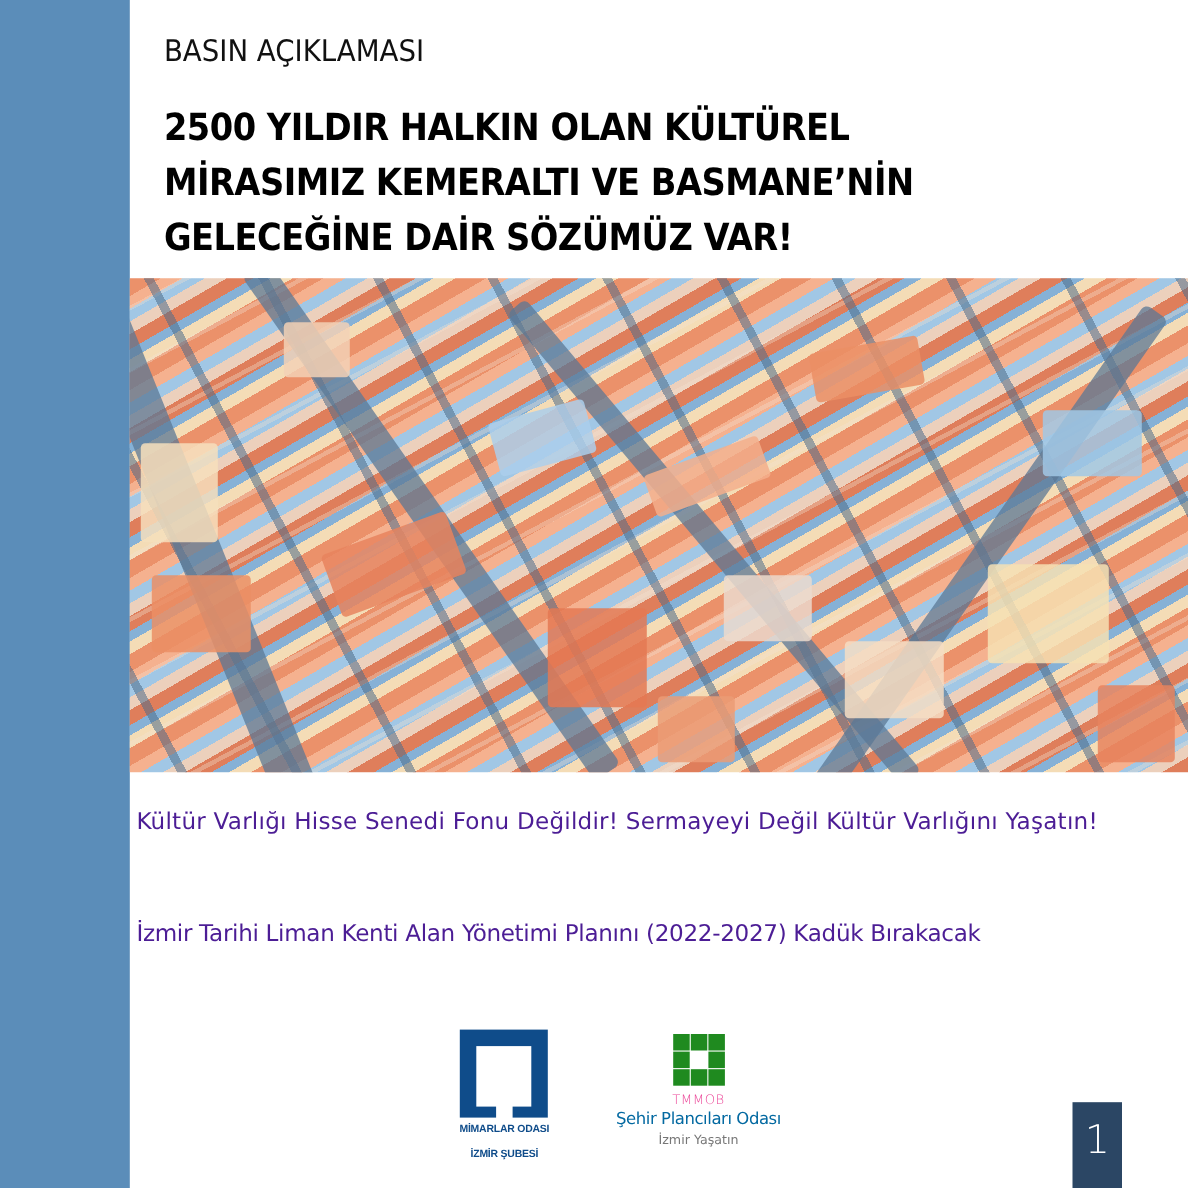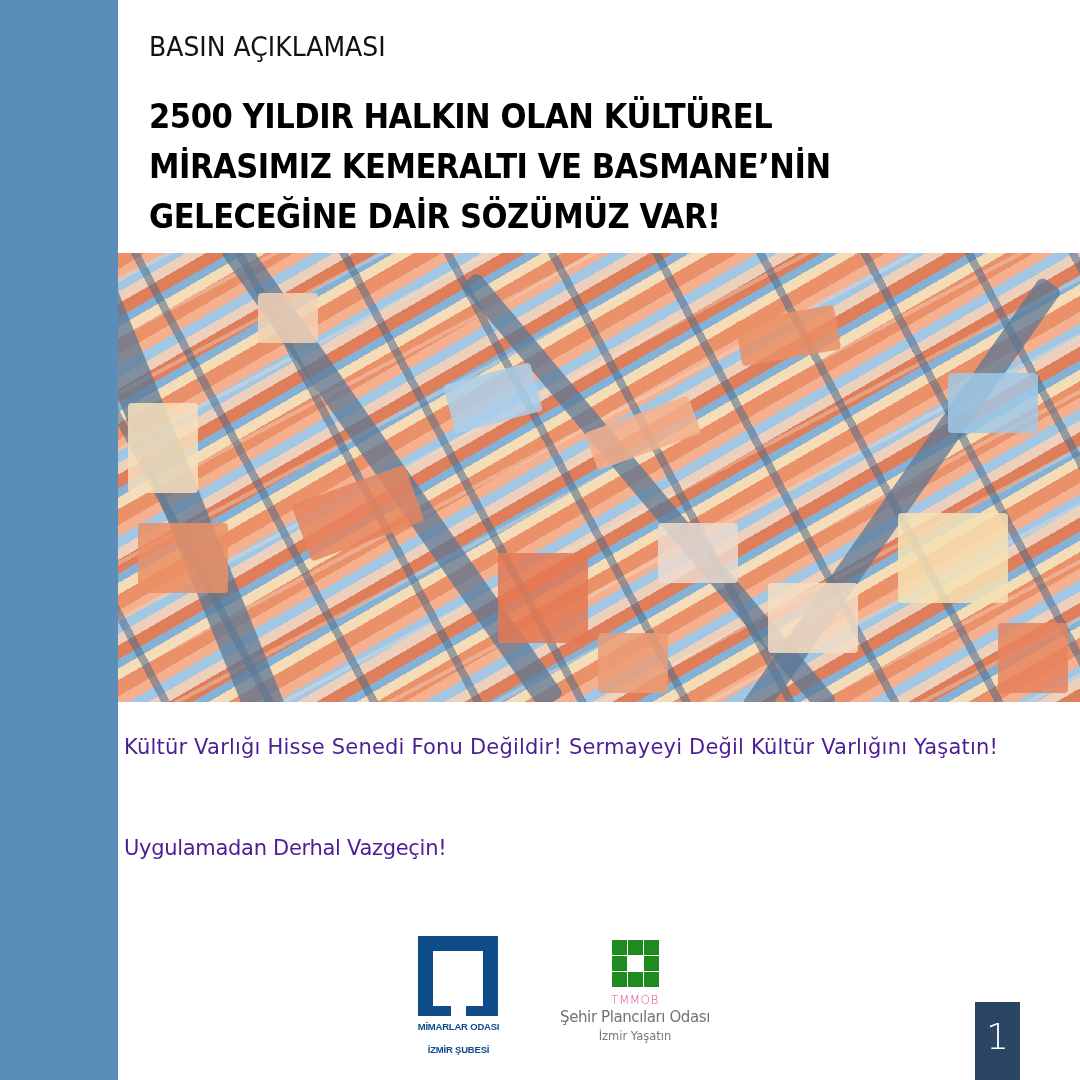--- a/index.html
+++ b/index.html
@@ -54,21 +54,21 @@
 
   .logo-spo { position: absolute; left: 552px; top: 938px; width: 166px; height: 110px; }
   .spo-grid {
     position: absolute; left: 60px; top: 2px; width: 47px; height: 47px;
     display: grid; grid-template-columns: repeat(3, 15px); grid-template-rows: repeat(3, 15px); gap: 1px;
   }
   .spo-grid span { background: #1f8a1f; }
   .spo-grid span.c { background: #fff; }
   .spo-t1, .spo-t2, .spo-t3 { position: absolute; left: 0; width: 166px; text-align: center; white-space: nowrap; font-family: "DejaVu Sans", sans-serif; }
   .spo-t1 { top: 55px; font-size: 12px; color: #ec4899; letter-spacing: 0.5px; font-weight: 300; }
-  .spo-t2 { top: 70px; font-size: 15px; color: #737373; letter-spacing: -0.4px; }
+  .spo-t2 { top: 70px; font-size: 15px; color: #0369a1; letter-spacing: -0.4px; }
   .spo-t3 { top: 91px; font-size: 11.5px; color: #777; }
 
   .page-num {
     position: absolute; left: 975px; top: 1002px; width: 45px; height: 78px; background: #2b4664;
     color: #fff; font-family: "DejaVu Sans", sans-serif; font-size: 36px; font-weight: 300;
     text-align: center; line-height: 70px;
   }
 </style>
 </head>
 <body>
@@ -101,21 +101,21 @@
   <div class="blk" style="left:780px;top:260px;width:110px;height:90px;background:#f4dca6;"></div>
   <div class="blk" style="left:830px;top:120px;width:90px;height:60px;background:#8fbde0;"></div>
   <div class="blk" style="left:880px;top:370px;width:70px;height:70px;background:#e36c3f;"></div>
   <div class="blk" style="left:480px;top:380px;width:70px;height:60px;background:#e88a5c;"></div>
   <div class="veil"></div>
 </div>
 
 <div class="body-text p1">Kültür Varlığı Hisse Senedi Fonu Değildir! Sermayeyi Değil Kültür Varlığını Yaşatın!</div>
 
 <div class="body-text p2">
-  <div>Uygulamadan Derhal Vazgeçin!</div>
+  <div style="white-space:nowrap;">İzmir Tarihi Liman Kenti Alan Yönetimi Planını (2022-2027) Kadük Bırakacak</div>
 </div>
 
 <div class="logo-mo">
   <div class="mo-box"></div>
   <div class="mo-inner"></div>
   <div class="mo-gap"></div>
   <div class="mo-line1">MİMARLAR ODASI</div>
   <div class="mo-line2">İZMİR ŞUBESİ</div>
 </div>
 

